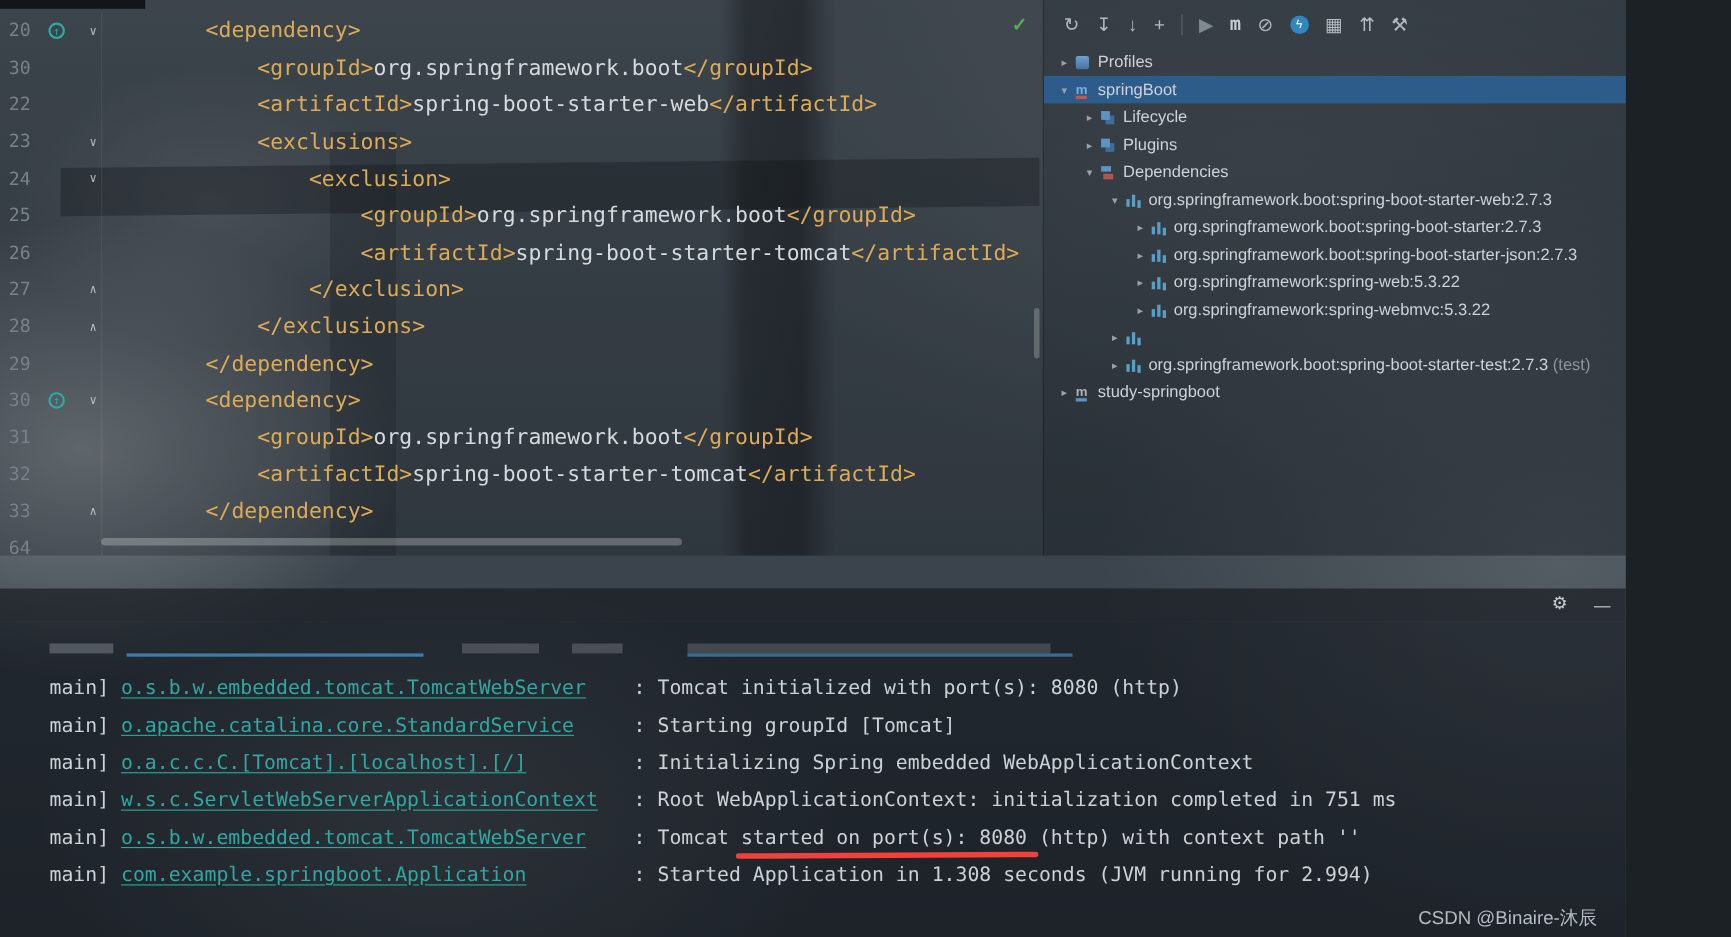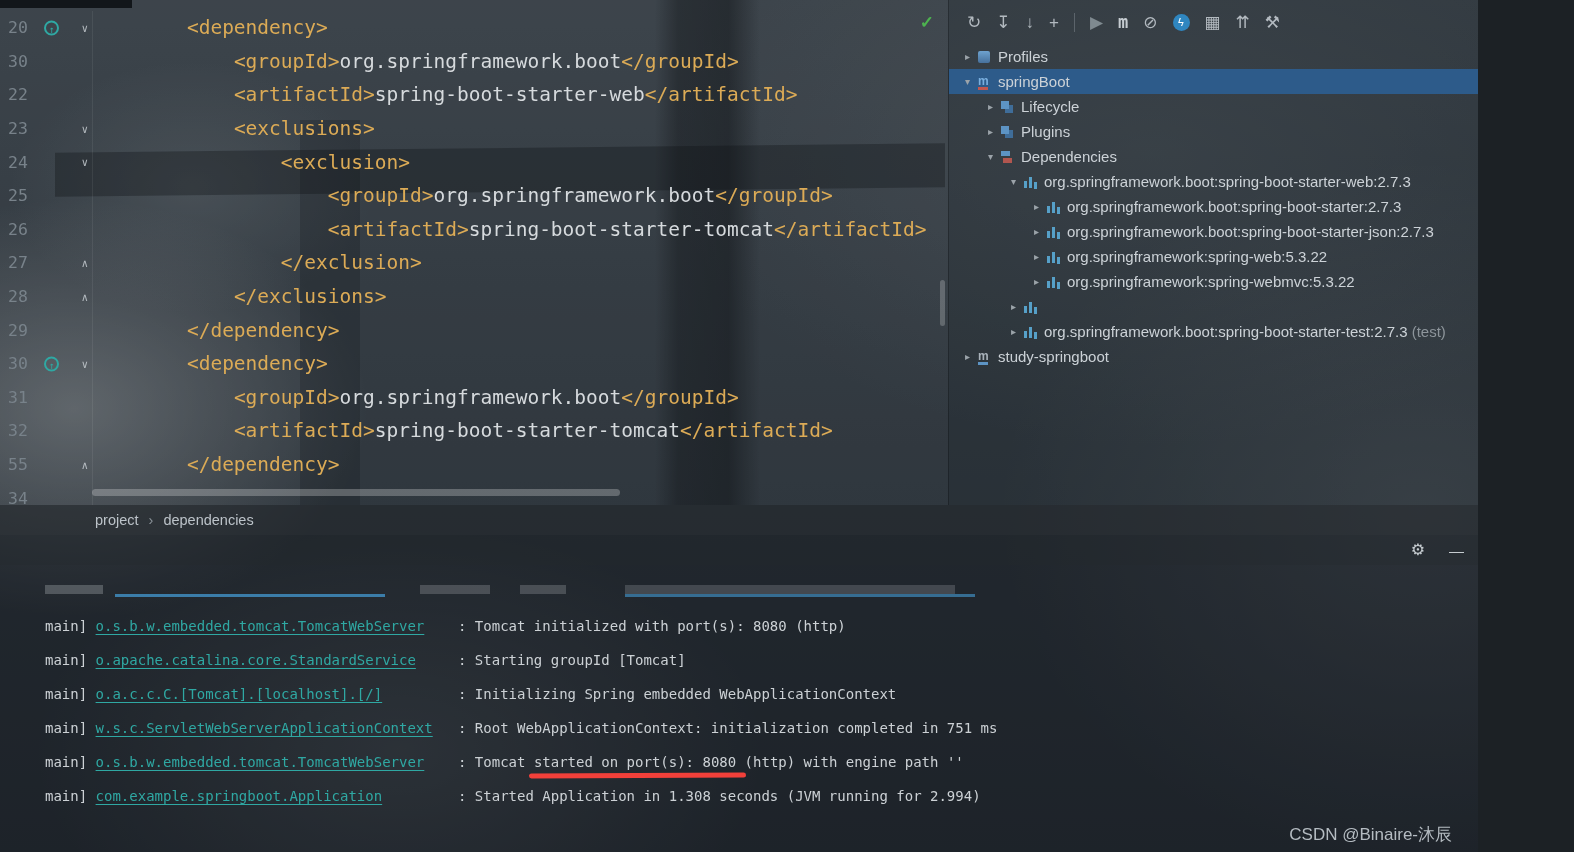--- a/index.html
+++ b/index.html
@@ -68,21 +68,21 @@
     display:flex;align-items:center;padding-left:95px;box-sizing:border-box;font-size:14.5px;color:#bcc3c9;gap:10px;}
   .bcsep{color:#8a9298;}
   .strip{position:absolute;left:0;top:535px;width:100%;height:30px;background:rgba(22,27,31,.68);
     display:flex;align-items:center;justify-content:flex-end;gap:24px;padding-right:14px;box-sizing:border-box;}
   .sicon{color:#c6ccd0;font-size:16px;line-height:1;}
   .smin{font-size:15px;}
 
   
   .console{position:absolute;left:0;top:565px;width:100%;height:287px;background:rgba(13,17,21,.55);
     padding-top:44px;box-sizing:border-box;}
-  .cline{height:34px;line-height:34px;white-space:pre;font-family:"DejaVu Sans Mono",monospace;font-size:14px;
+  .cline{height:34px;line-height:34px;white-space:pre;font-family:"DejaVu Sans Mono",monospace;font-size:18px;
     color:#ccd1d5;padding-left:45px;}
   .cpre{margin-right:1ch;}
   .clogcol{display:inline-block;width:43ch;}
   .clog{color:#2fa8a3;text-decoration:underline;text-underline-offset:3px;}
   .red-ul{position:relative;}
   .red-ul::after{content:"";position:absolute;left:-5px;right:-10px;bottom:-7px;height:4.5px;background:#f2403a;border-radius:3px;transform:rotate(-.3deg);}
   .clip{position:absolute;left:0;top:18px;width:100%;height:16px;}
   .cb{position:absolute;display:block;}
   .cb1{left:45px;top:2px;width:58px;height:9px;background:rgba(190,196,200,.30);}
   .cb2{left:115px;top:11px;width:270px;height:3px;background:rgba(64,140,190,.85);}
@@ -176,28 +176,28 @@
           <span class="num">31</span>
           <span class="gic"></span>
           <span class="codeln" style="padding-left: 12ch;"><span class="tag">&lt;groupId&gt;</span><span class="txt">org.springframework.boot</span><span class="tag">&lt;/groupId&gt;</span></span>
         </div>
         <div class="eline">
           <span class="num">32</span>
           <span class="gic"></span>
           <span class="codeln" style="padding-left: 12ch;"><span class="tag">&lt;artifactId&gt;</span><span class="txt">spring-boot-starter-tomcat</span><span class="tag">&lt;/artifactId&gt;</span></span>
         </div>
         <div class="eline">
-          <span class="num">55</span>
+          <span class="num">33</span>
           <span class="gic">
             <span class="gfold">∧</span>
           </span>
           <span class="codeln" style="padding-left: 8ch;"><span class="tag">&lt;/dependency&gt;</span></span>
         </div>
         <div class="eline">
-          <span class="num">34</span>
+          <span class="num">64</span>
           <span class="gic"></span>
           <span class="codeln" style="padding-left: 0ch;"></span>
         </div>
       </div>
     <span class="check">✓</span>
     <div class="hscroll"></div>
     <div class="vthumb"></div>
   </div>
 
   <div class="maven">
@@ -277,43 +277,38 @@
         </div>
         <div class="trow" style="padding-left: 10px;">
           <span class="tchev">▸</span>
           <span class="ti ti-module"></span>
           <span class="tlabel"><span>study-springboot</span></span>
         </div>
       </div>
     <div class="mscroll"></div>
   </div>
 
-  <div class="bc">
-    <span>project</span>
-    <span class="bcsep">›</span>
-    <span>dependencies</span>
-  </div>
 
   <div class="strip">
     <span class="sicon">⚙</span>
     <span class="sicon smin">—</span>
   </div>
 
   <div class="console">
     <div class="clip">
       <i class="cb cb1"></i>
       <i class="cb cb2"></i>
       <i class="cb cb3"></i>
       <i class="cb cb4"></i>
       <i class="cb cb5"></i>
       <i class="cb cb6"></i>
     </div>
     <div>
         <div class="cline"><span class="cpre">main]</span><span class="clogcol"><span class="clog">o.s.b.w.embedded.tomcat.TomcatWebServer</span></span><span class="csep">: </span><span class="cmsg">Tomcat initialized with port(s): 8080 (http)</span></div>
         <div class="cline"><span class="cpre">main]</span><span class="clogcol"><span class="clog">o.apache.catalina.core.StandardService</span></span><span class="csep">: </span><span class="cmsg">Starting groupId [Tomcat]</span></div>
         <div class="cline"><span class="cpre">main]</span><span class="clogcol"><span class="clog">o.a.c.c.C.[Tomcat].[localhost].[/]</span></span><span class="csep">: </span><span class="cmsg">Initializing Spring embedded WebApplicationContext</span></div>
         <div class="cline"><span class="cpre">main]</span><span class="clogcol"><span class="clog">w.s.c.ServletWebServerApplicationContext</span></span><span class="csep">: </span><span class="cmsg">Root WebApplicationContext: initialization completed in 751 ms</span></div>
-        <div class="cline"><span class="cpre">main]</span><span class="clogcol"><span class="clog">o.s.b.w.embedded.tomcat.TomcatWebServer</span></span><span class="csep">: </span><span class="cmsg">Tomcat </span><span class="cmsg red-ul">started on port(s): 8080</span><span class="cmsg"> (http) with engine path ''</span></div>
+        <div class="cline"><span class="cpre">main]</span><span class="clogcol"><span class="clog">o.s.b.w.embedded.tomcat.TomcatWebServer</span></span><span class="csep">: </span><span class="cmsg">Tomcat </span><span class="cmsg red-ul">started on port(s): 8080</span><span class="cmsg"> (http) with context path ''</span></div>
         <div class="cline"><span class="cpre">main]</span><span class="clogcol"><span class="clog">com.example.springboot.Application</span></span><span class="csep">: </span><span class="cmsg">Started Application in 1.308 seconds (JVM running for 2.994)</span></div>
       </div>
     <div class="wm">CSDN @Binaire-沐辰</div>
   </div>
 </div>
 
 </body></html>

